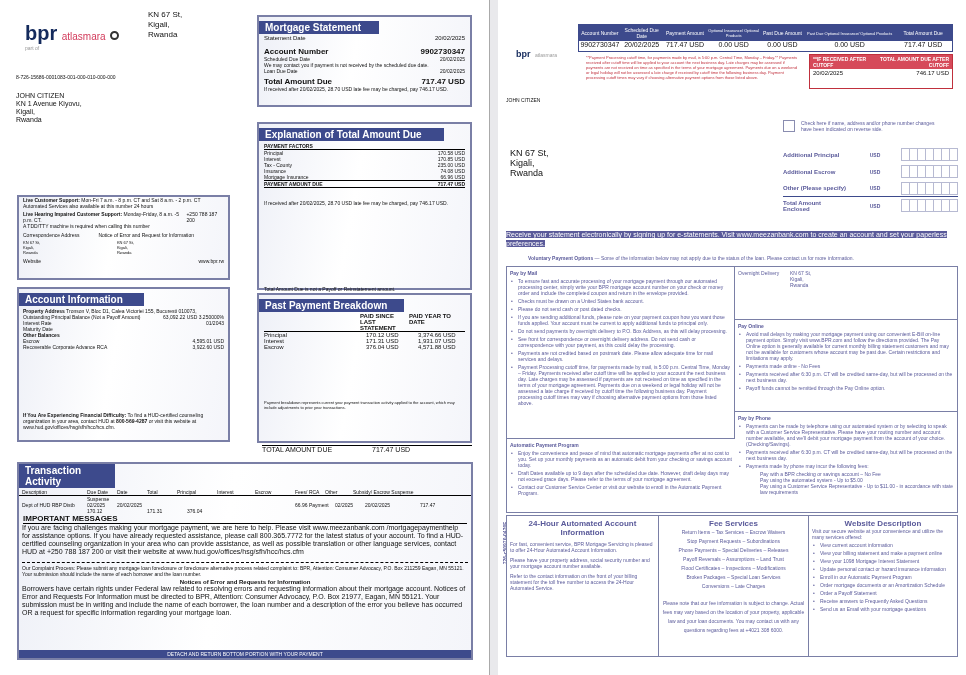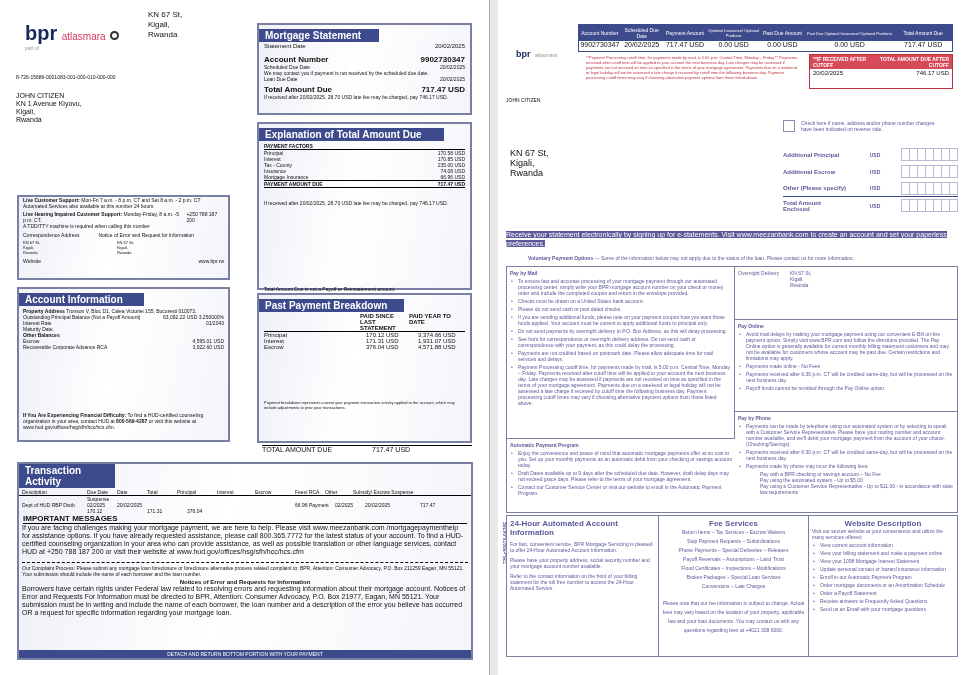--- a/index.html
+++ b/index.html
@@ -37,21 +37,21 @@
       <div>Rwanda</div>
   </div>
   <div class="abs t5" style="left:16px;top:74px">8-726-15686-0001083-001-000-010-000-000</div>
   <div class="abs t7" style="left:16px;top:92px;line-height:8px">
     <div>JOHN CITIZEN</div>
       <div>KN 1 Avenue Kiyovu,</div>
       <div>Kigali,</div>
       <div>Rwanda</div>
   </div>
 
-  <div class="box" style="left:257px;top:23px;width:215px;height:92px">
+  <div class="box" style="left:257px;top:15px;width:215px;height:92px">
     <div class="hdr t10" style="margin-top:-1px;width:120px">Mortgage Statement</div>
     <div style="padding:0 5px">
       <div class="row t6">
           <span>Statement Date</span>
           <span>20/02/2025</span>
         </div>
       <div class="row t8 b" style="margin-top:6px">
           <span>Account Number</span>
           <span>9902730347</span>
         </div>
@@ -394,21 +394,21 @@
           <li>Draft Dates available up to 9 days after the scheduled due date. However, draft delay days may not exceed grace days. Please refer to the terms of your mortgage agreement.</li>
           <li>Contact our Customer Service Center or visit our website to enroll in the Automatic Payment Program.</li>
         </ul>
     </div>
   </div>
 
   <div class="abs purp" style="left:-14px;top:540px;transform:rotate(-90deg);font-size:5px;font-weight:bold">726-c50970-0420F</div>
 
   <div class="abs purp" style="left:8px;top:515px;width:452px;height:142px;border:1px solid #7a7fa6;display:flex">
     <div style="width:152px;border-right:1px solid #7a7fa6;padding:3px;font-size:5px">
-      <div class="b t8" style="">24-Hour Automated Account Information</div>
+      <div class="b t8" style="text-align:center">24-Hour Automated Account Information</div>
       <p style="margin-top:4px">For fast, convenient service, BPR Mortgage Servicing is pleased to offer 24-Hour Automated Account Information.</p>
       <p style="margin-top:4px">Please have your property address, social security number and your mortgage account number available.</p>
       <p style="margin-top:4px">Refer to the contact information on the front of your billing statement for the toll free number to access the 24-Hour Automated Service.</p>
     </div>
     <div style="width:150px;border-right:1px solid #7a7fa6;padding:3px;font-size:5px;text-align:center;line-height:9px">
       <div class="b t8">Fee Services</div>
       <div>Return Items – Tax Services – Escrow Waivers</div>
         <div>Stop Payment Requests – Subordinations</div>
         <div>Phone Payments – Special Deliveries – Releases</div>
         <div>Payoff Reversals – Assumptions – Land Trust</div>

